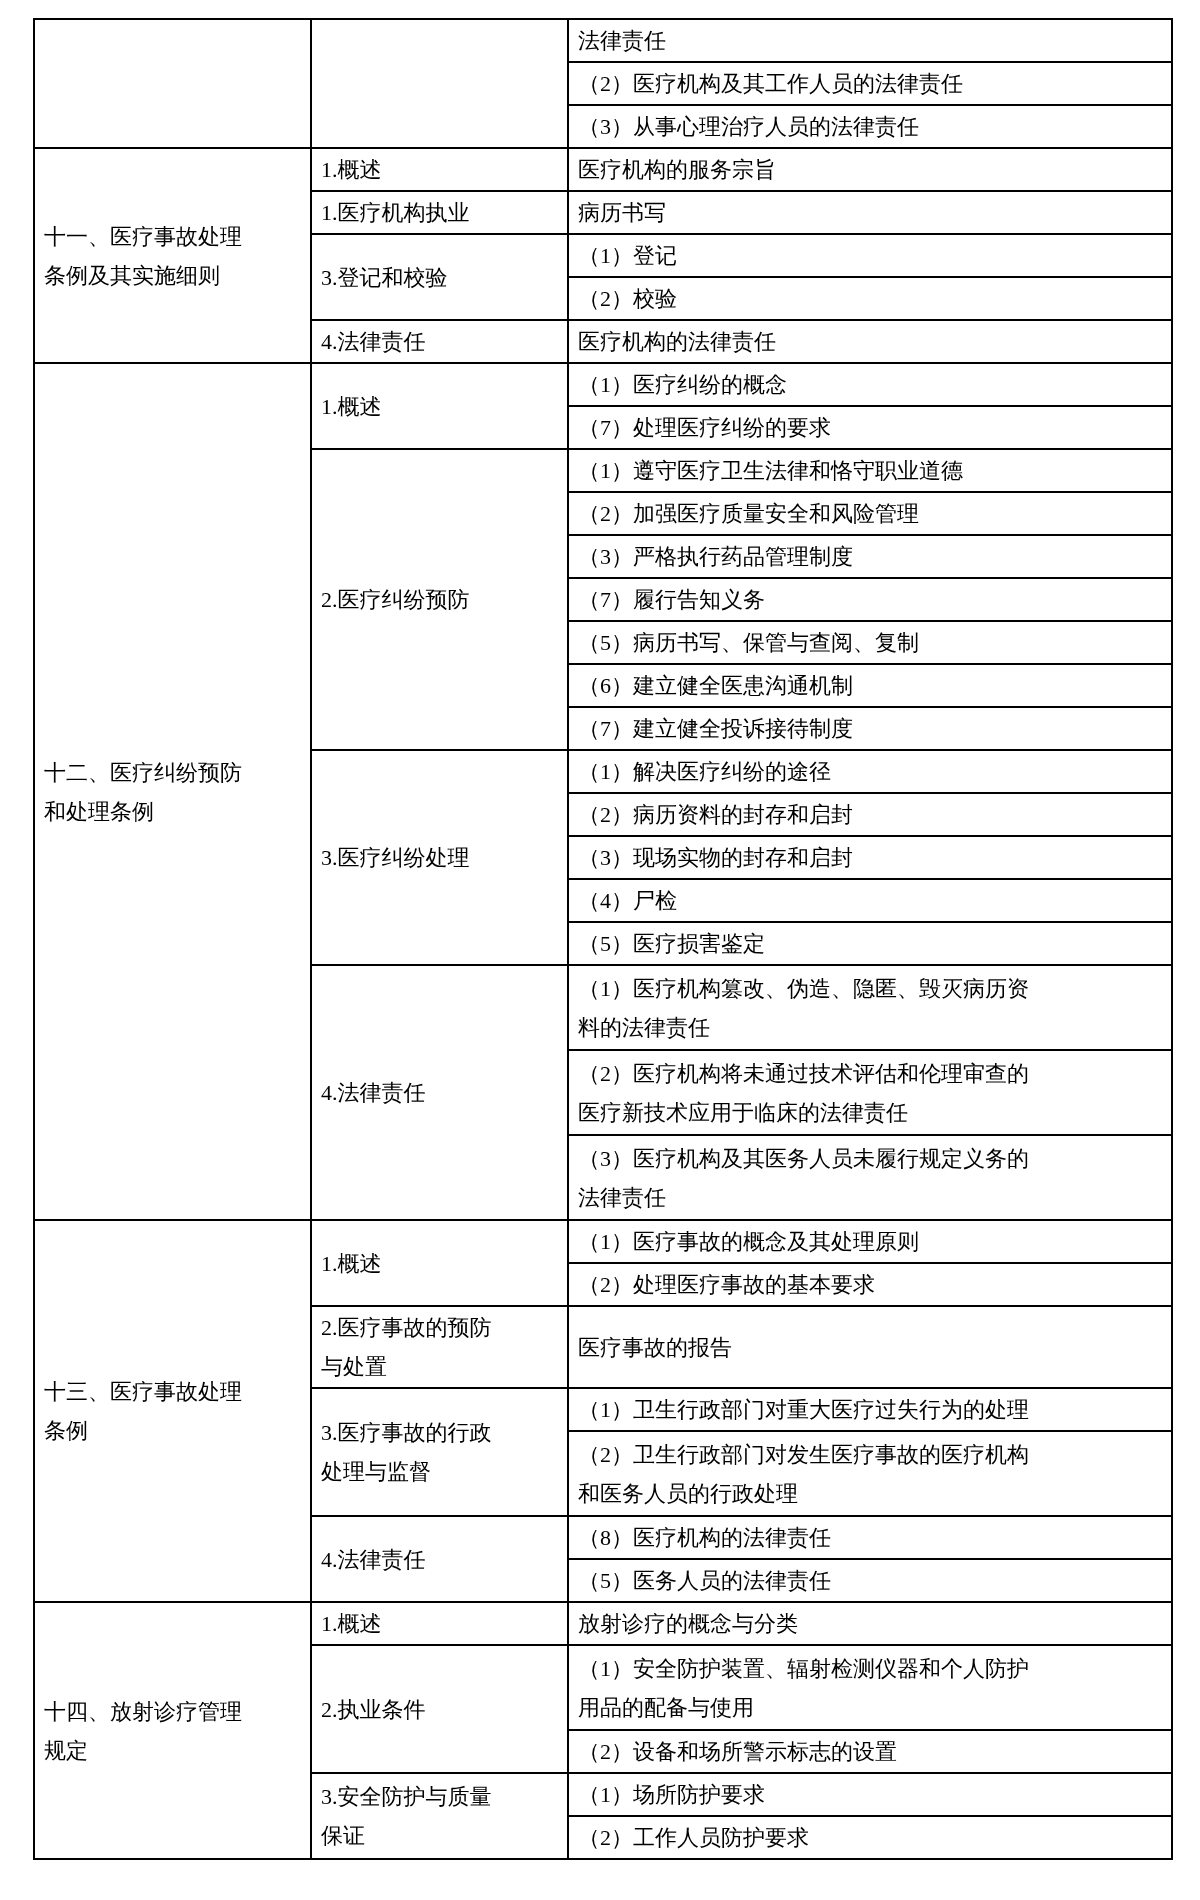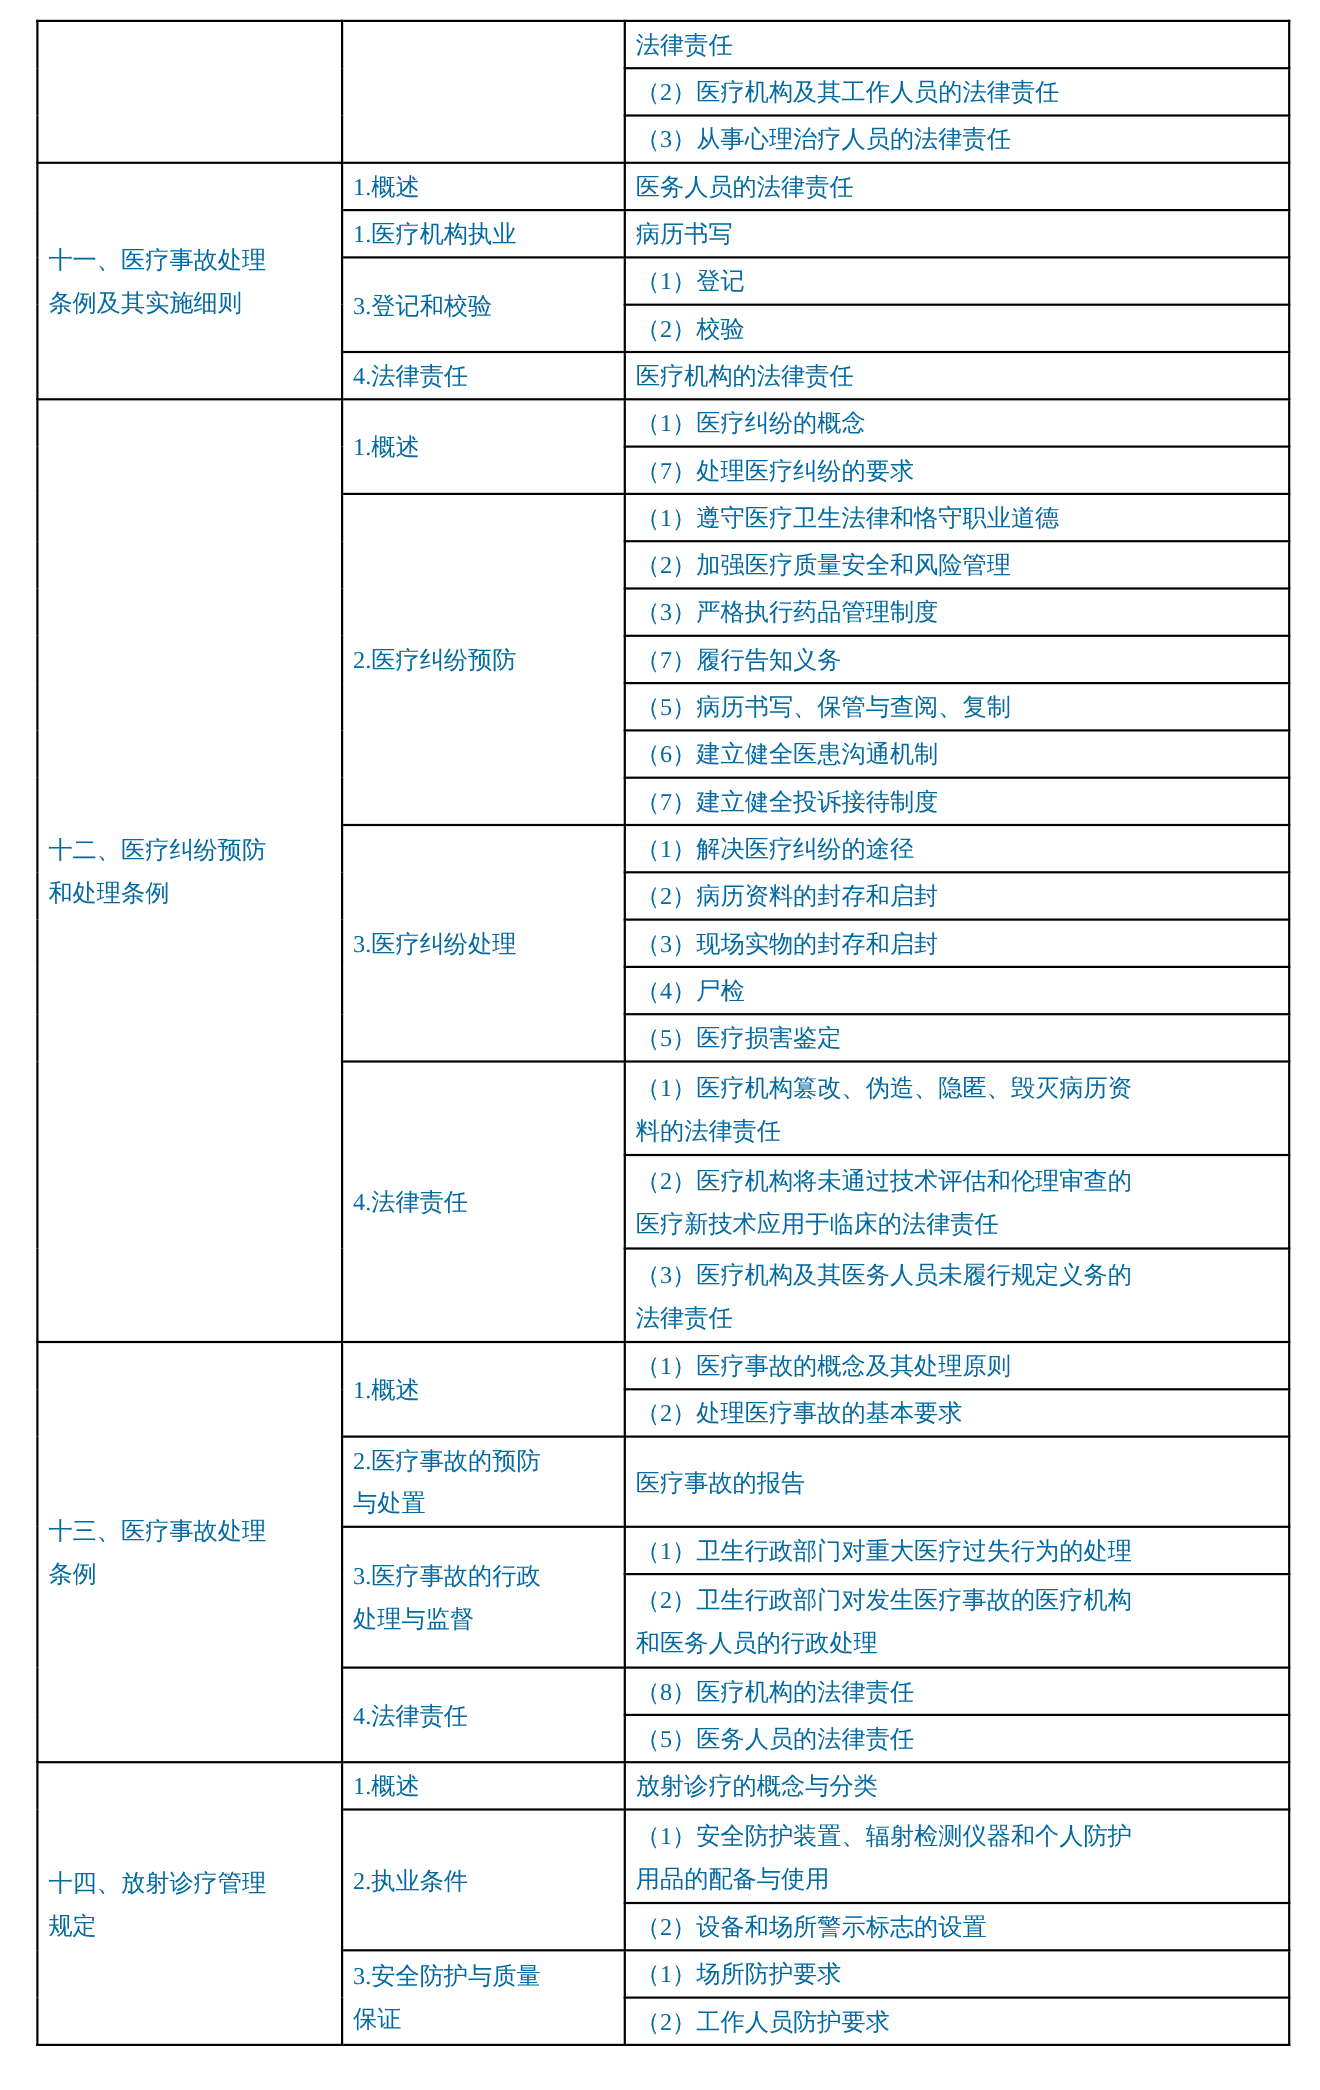--- a/index.html
+++ b/index.html
@@ -16,21 +16,21 @@
     padding: 18px 0 0 33px;
   }
   table.outline {
     border-collapse: collapse;
     table-layout: fixed;
   }
   table.outline td {
     border: 2px solid #000000;
     font-family: "Liberation Serif", "DejaVu Serif", serif;
     font-size: 22px;
-    color: #0369a1;
+    color: #000000;
     line-height: 39px;
     vertical-align: middle;
     white-space: pre-line;
     padding: 1px 8px 1px 9px;
     overflow: hidden;
     background: #ffffff;
   }
   tr.h1  { height: 43px; }
   tr.h2  { height: 85px; }
   tr.h2b { height: 72px; }
@@ -56,21 +56,21 @@
           <td>（2）医疗机构及其工作人员的法律责任</td>
         </tr>
       <tr class="h1">
           <td>（3）从事心理治疗人员的法律责任</td>
         </tr>
 
       <tr class="h1">
         <td rowspan="5">十一、医疗事故处理
 条例及其实施细则</td>
         <td>1.概述</td>
-        <td>医务人员的法律责任</td>
+        <td>医疗机构的服务宗旨</td>
       </tr>
       <tr class="h1">
         <td>1.医疗机构执业</td>
         <td>病历书写</td>
       </tr>
       <tr class="h1">
         <td rowspan="2">3.登记和校验</td>
         <td>（1）登记</td>
       </tr>
       <tr class="h1">

